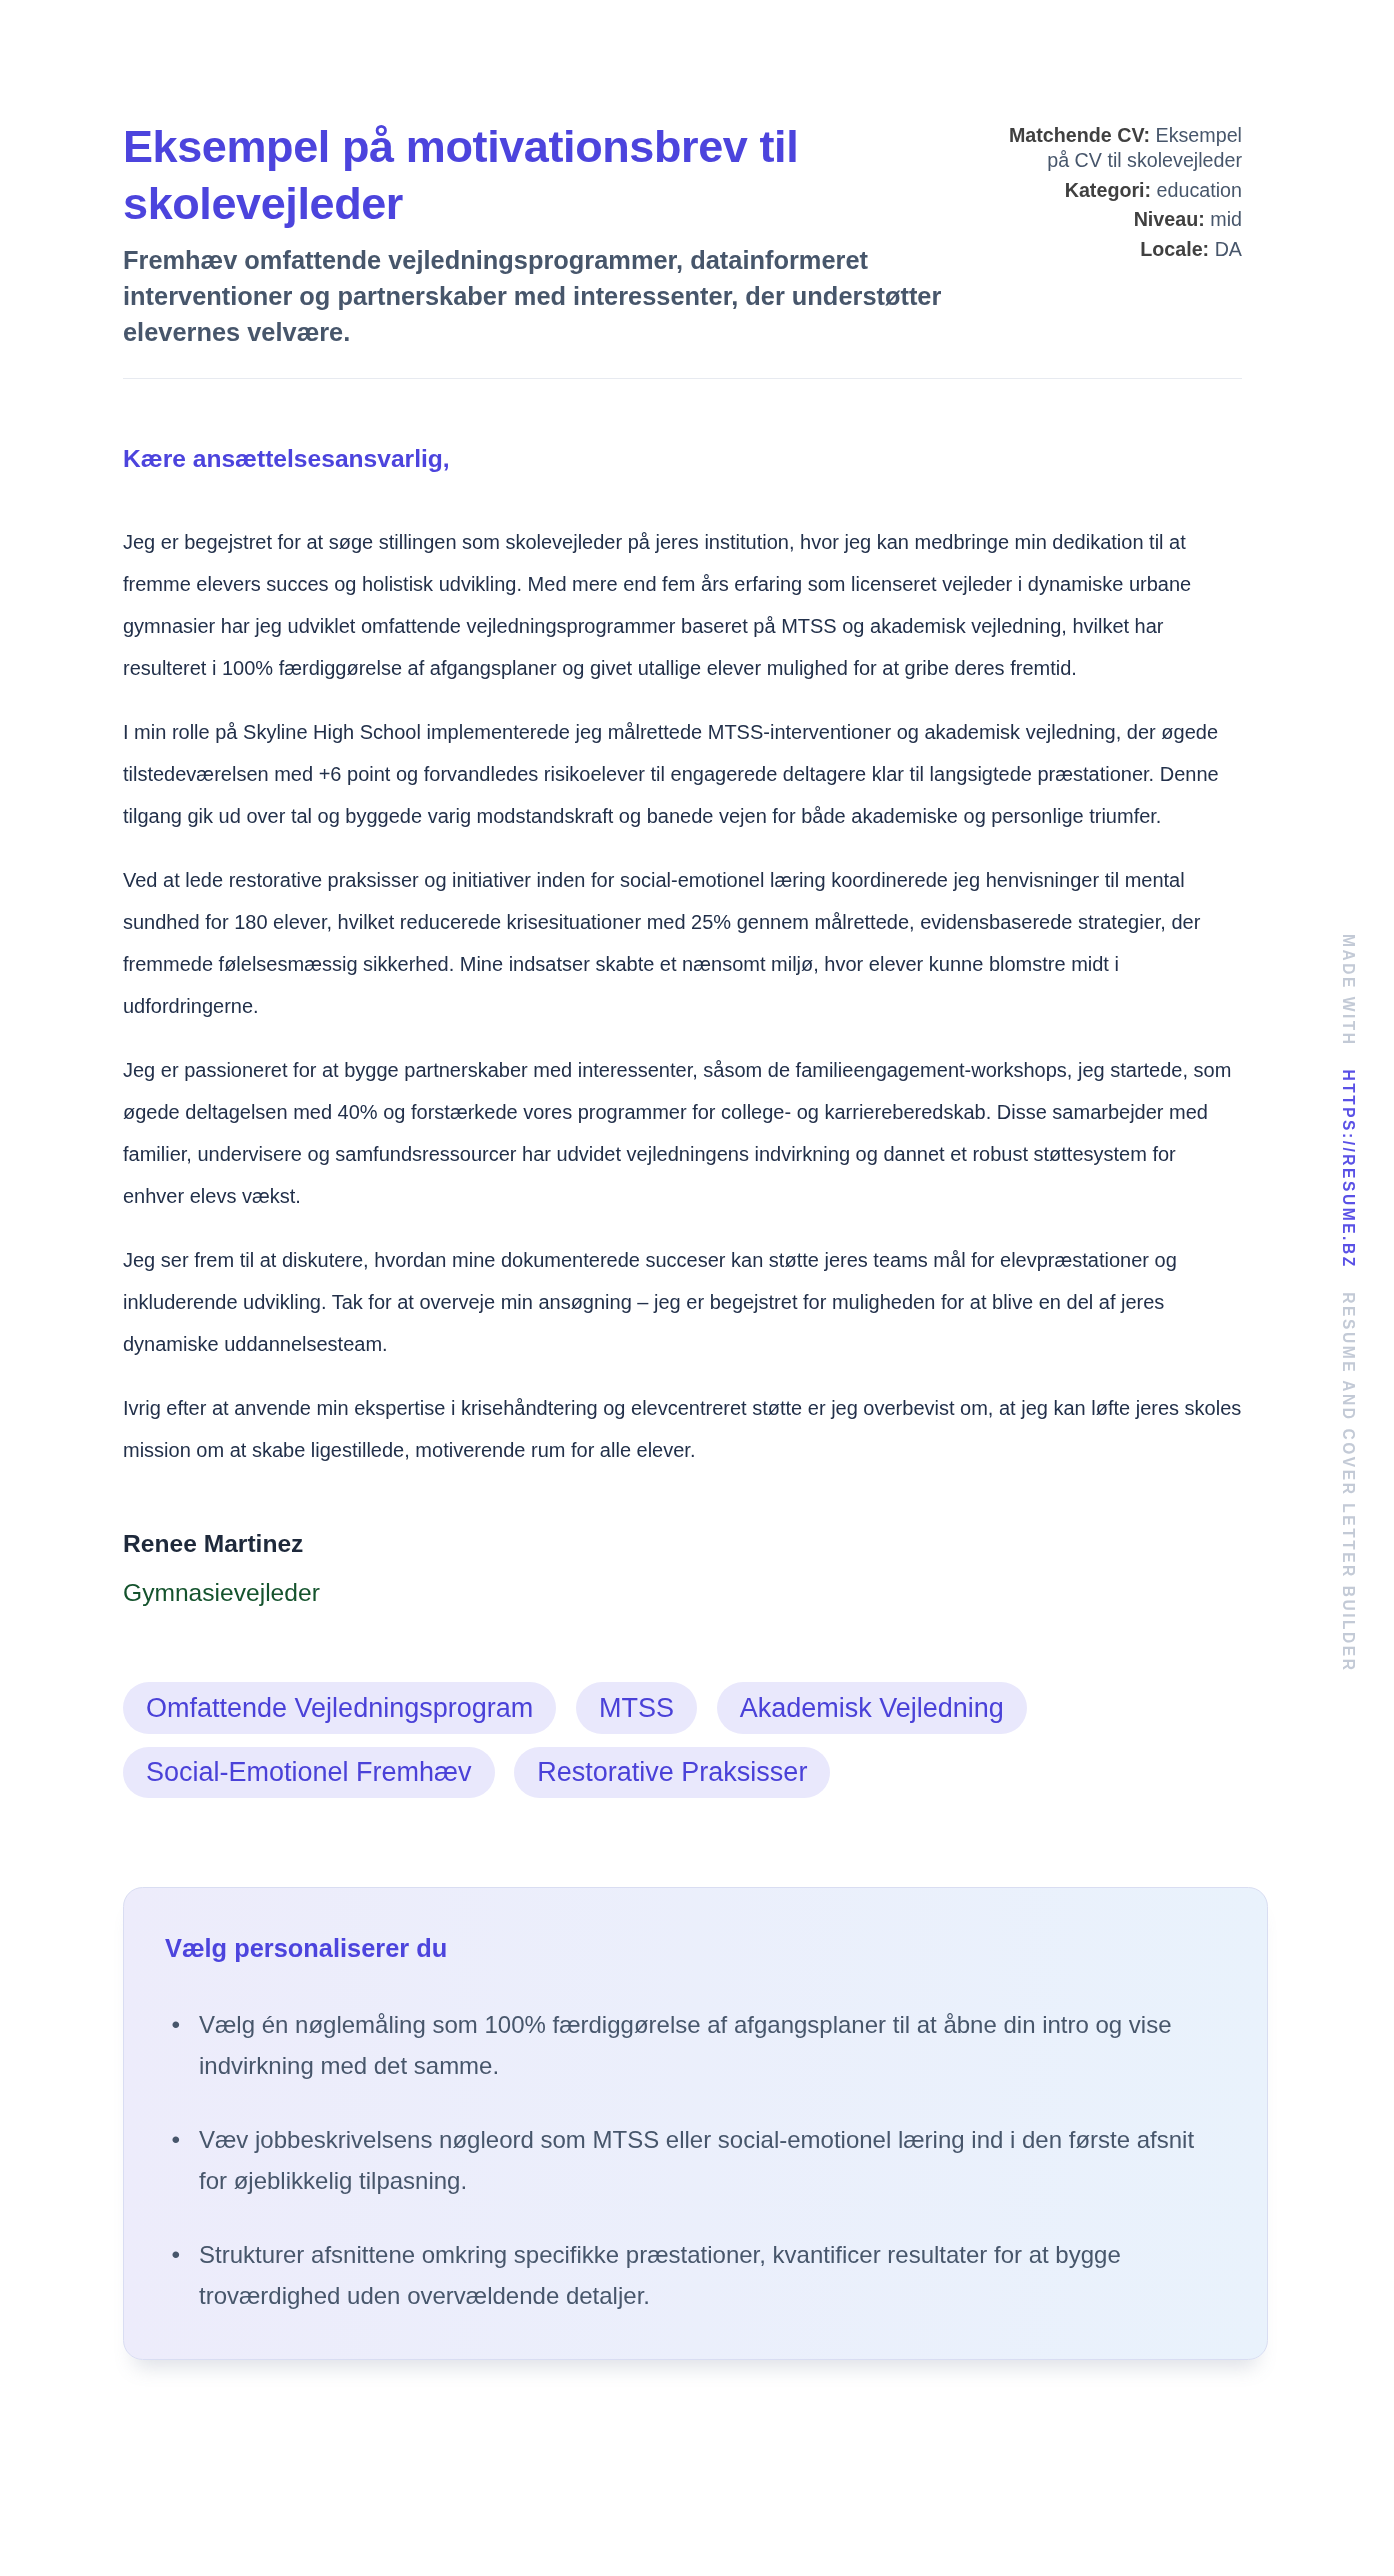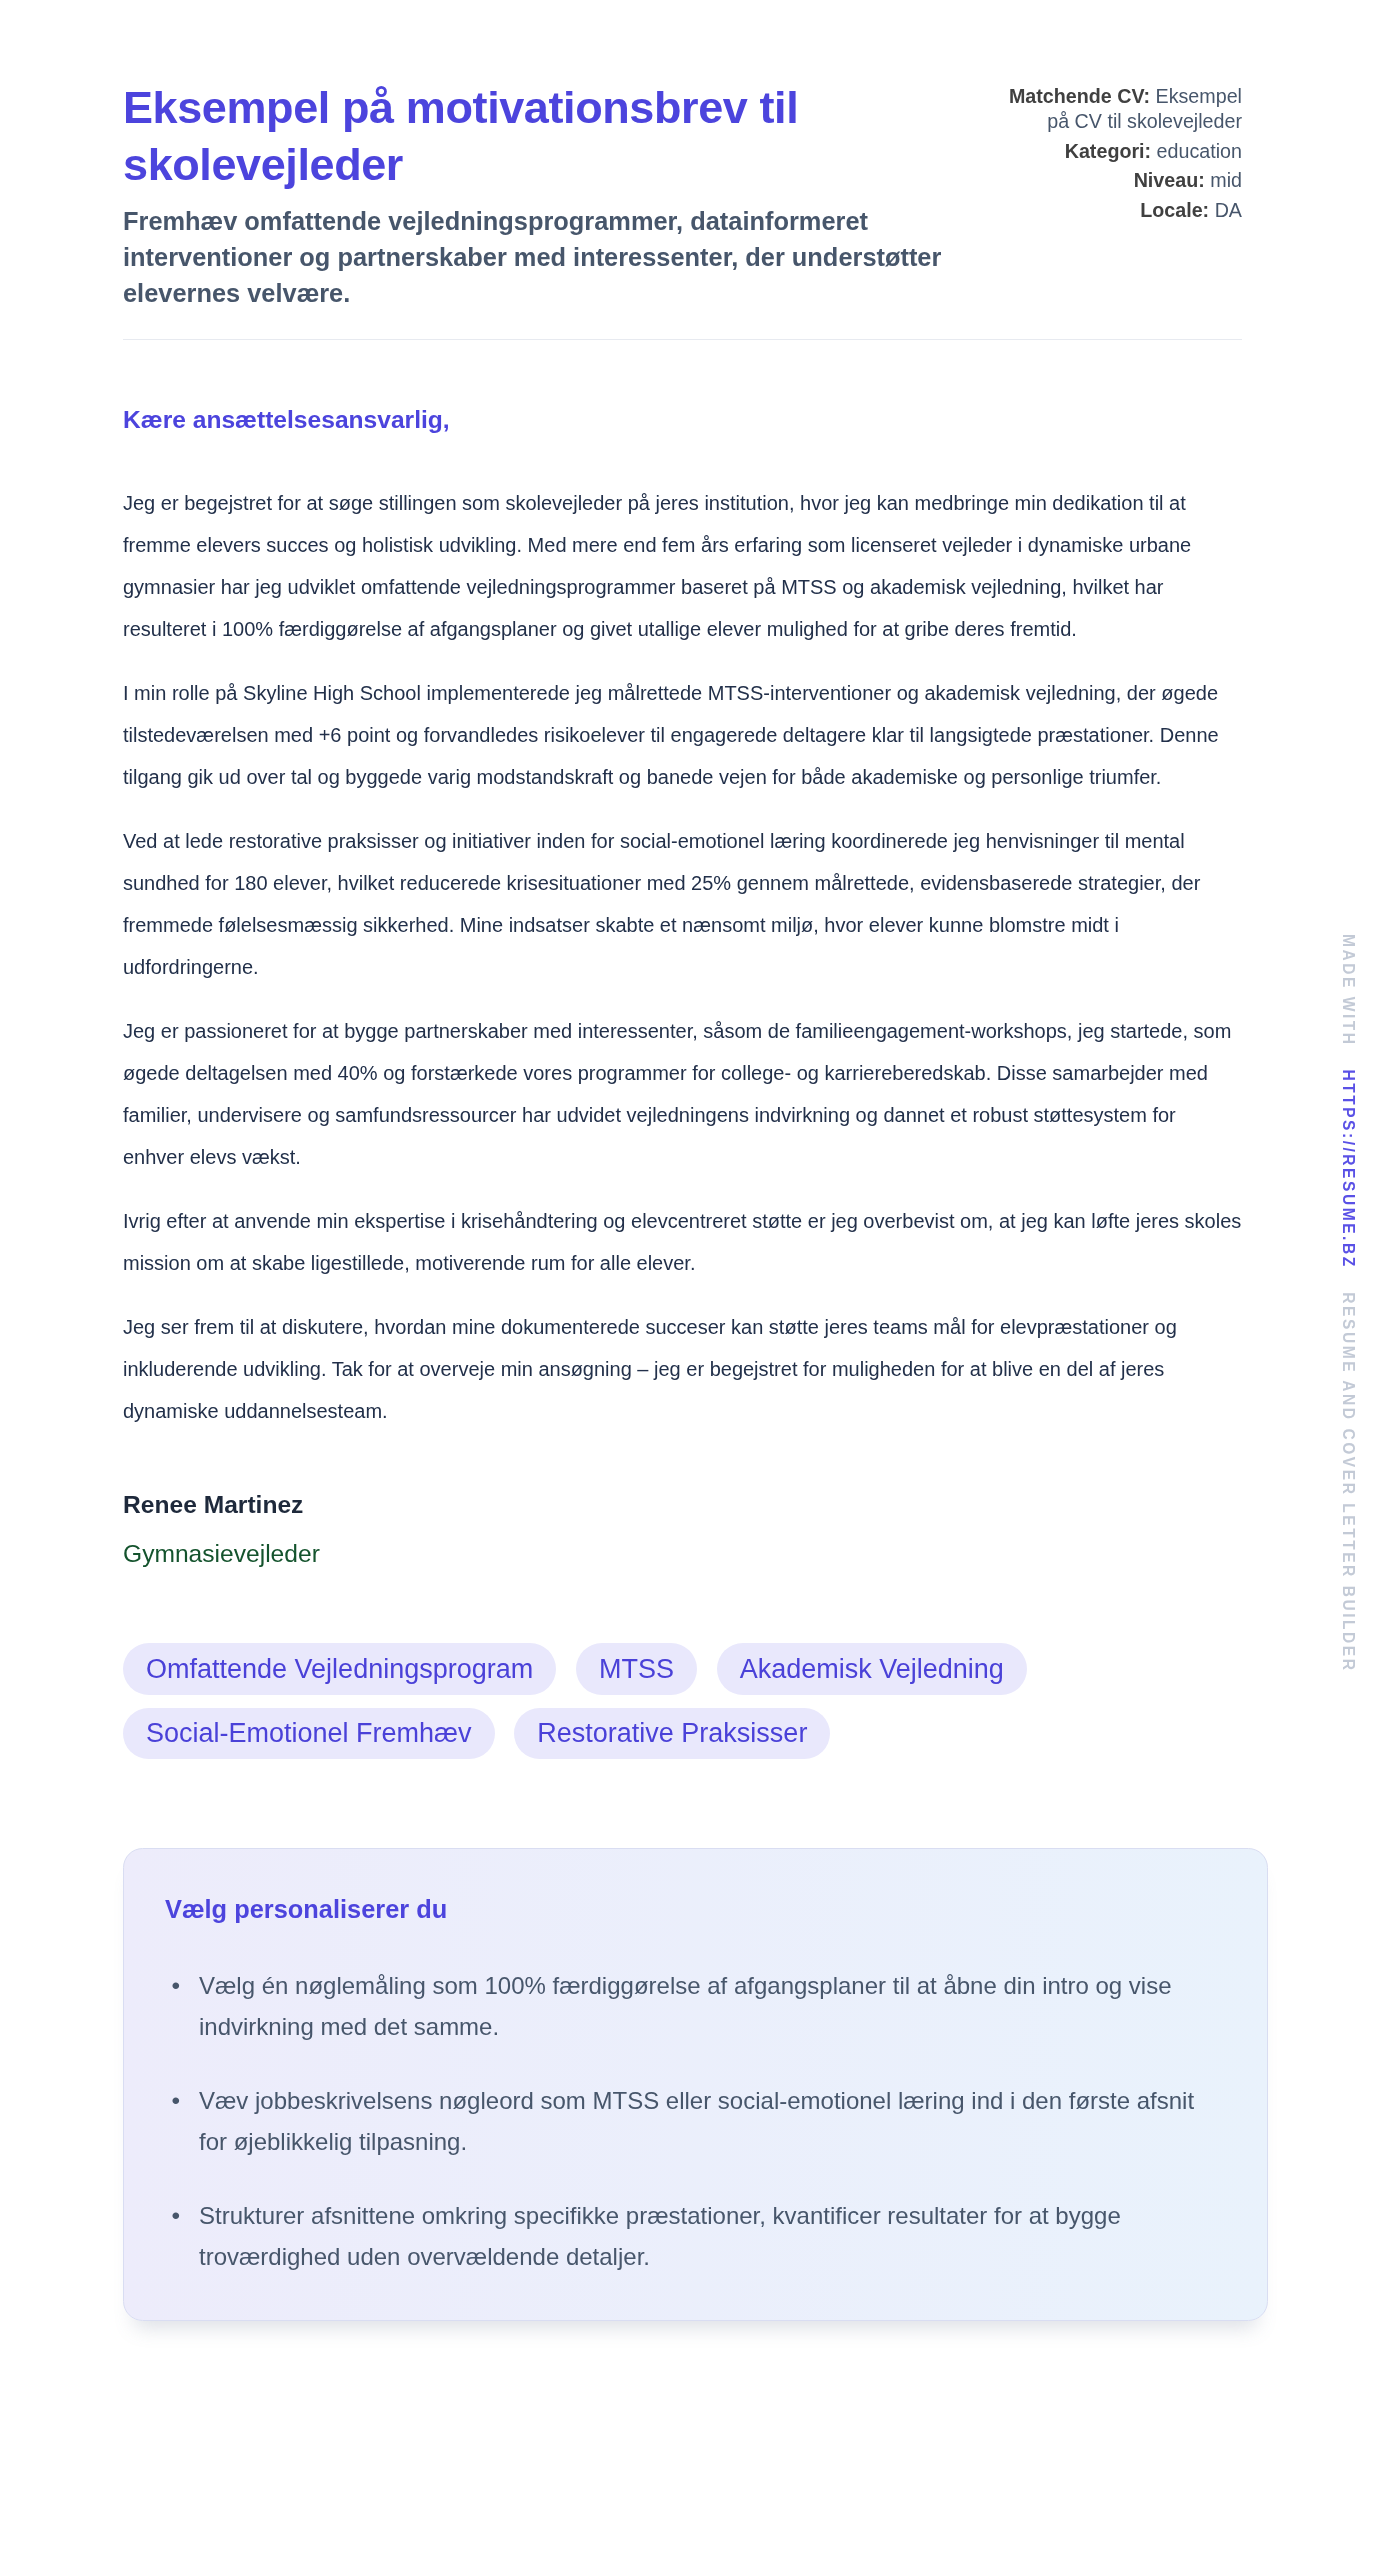--- a/index.html
+++ b/index.html
@@ -10,20 +10,21 @@
   }
   body {
     height: 2576px;
     position: relative;
     overflow: hidden;
     color: #1e293b;
   }
   .container {
     padding: 79px 123px 0 123px;
     width: 1365px;
+    margin-top: 39px;
   }
   
   .header {
     display: flex;
     justify-content: space-between;
     align-items: flex-start;
   }
   .header-left { width: 870px; }
   .page-title {
     color: #4c44dd;
@@ -185,22 +186,22 @@
   </div>
 
   <hr class="divider">
 
   <div class="letter">
     <div class="greeting">Kære ansættelsesansvarlig,</div>
     <p class="body-par">Jeg er begejstret for at søge stillingen som skolevejleder på jeres institution, hvor jeg kan medbringe min dedikation til at fremme elevers succes og holistisk udvikling. Med mere end fem års erfaring som licenseret vejleder i dynamiske urbane gymnasier har jeg udviklet omfattende vejledningsprogrammer baseret på MTSS og akademisk vejledning, hvilket har resulteret i 100% færdiggørelse af afgangsplaner og givet utallige elever mulighed for at gribe deres fremtid.</p>
     <p class="body-par">I min rolle på Skyline High School implementerede jeg målrettede MTSS-interventioner og akademisk vejledning, der øgede tilstedeværelsen med +6 point og forvandledes risikoelever til engagerede deltagere klar til langsigtede præstationer. Denne tilgang gik ud over tal og byggede varig modstandskraft og banede vejen for både akademiske og personlige triumfer.</p>
     <p class="body-par">Ved at lede restorative praksisser og initiativer inden for social-emotionel læring koordinerede jeg henvisninger til mental sundhed for 180 elever, hvilket reducerede krisesituationer med 25% gennem målrettede, evidensbaserede strategier, der fremmede følelsesmæssig sikkerhed. Mine indsatser skabte et nænsomt miljø, hvor elever kunne blomstre midt i udfordringerne.</p>
     <p class="body-par">Jeg er passioneret for at bygge partnerskaber med interessenter, såsom de familieengagement-workshops, jeg startede, som øgede deltagelsen med 40% og forstærkede vores programmer for college- og karriereberedskab. Disse samarbejder med familier, undervisere og samfundsressourcer har udvidet vejledningens indvirkning og dannet et robust støttesystem for enhver elevs vækst.</p>
+    <p class="body-par">Jeg ser frem til at diskutere, hvordan mine dokumenterede succeser kan støtte jeres teams mål for elevpræstationer og inkluderende udvikling. Tak for at overveje min ansøgning – jeg er begejstret for muligheden for at blive en del af jeres dynamiske uddannelsesteam.</p>
     <p class="body-par">Ivrig efter at anvende min ekspertise i krisehåndtering og elevcentreret støtte er jeg overbevist om, at jeg kan løfte jeres skoles mission om at skabe ligestillede, motiverende rum for alle elever.</p>
-    <p class="body-par">Jeg ser frem til at diskutere, hvordan mine dokumenterede succeser kan støtte jeres teams mål for elevpræstationer og inkluderende udvikling. Tak for at overveje min ansøgning – jeg er begejstret for muligheden for at blive en del af jeres dynamiske uddannelsesteam.</p>
 
     <div class="signature">
       <div class="signature-name">Renee Martinez</div>
       <div class="signature-role">Gymnasievejleder</div>
     </div>
   </div>
 
   <div class="tags">
     <span class="tag">Omfattende Vejledningsprogram</span>
     <span class="tag">MTSS</span>

